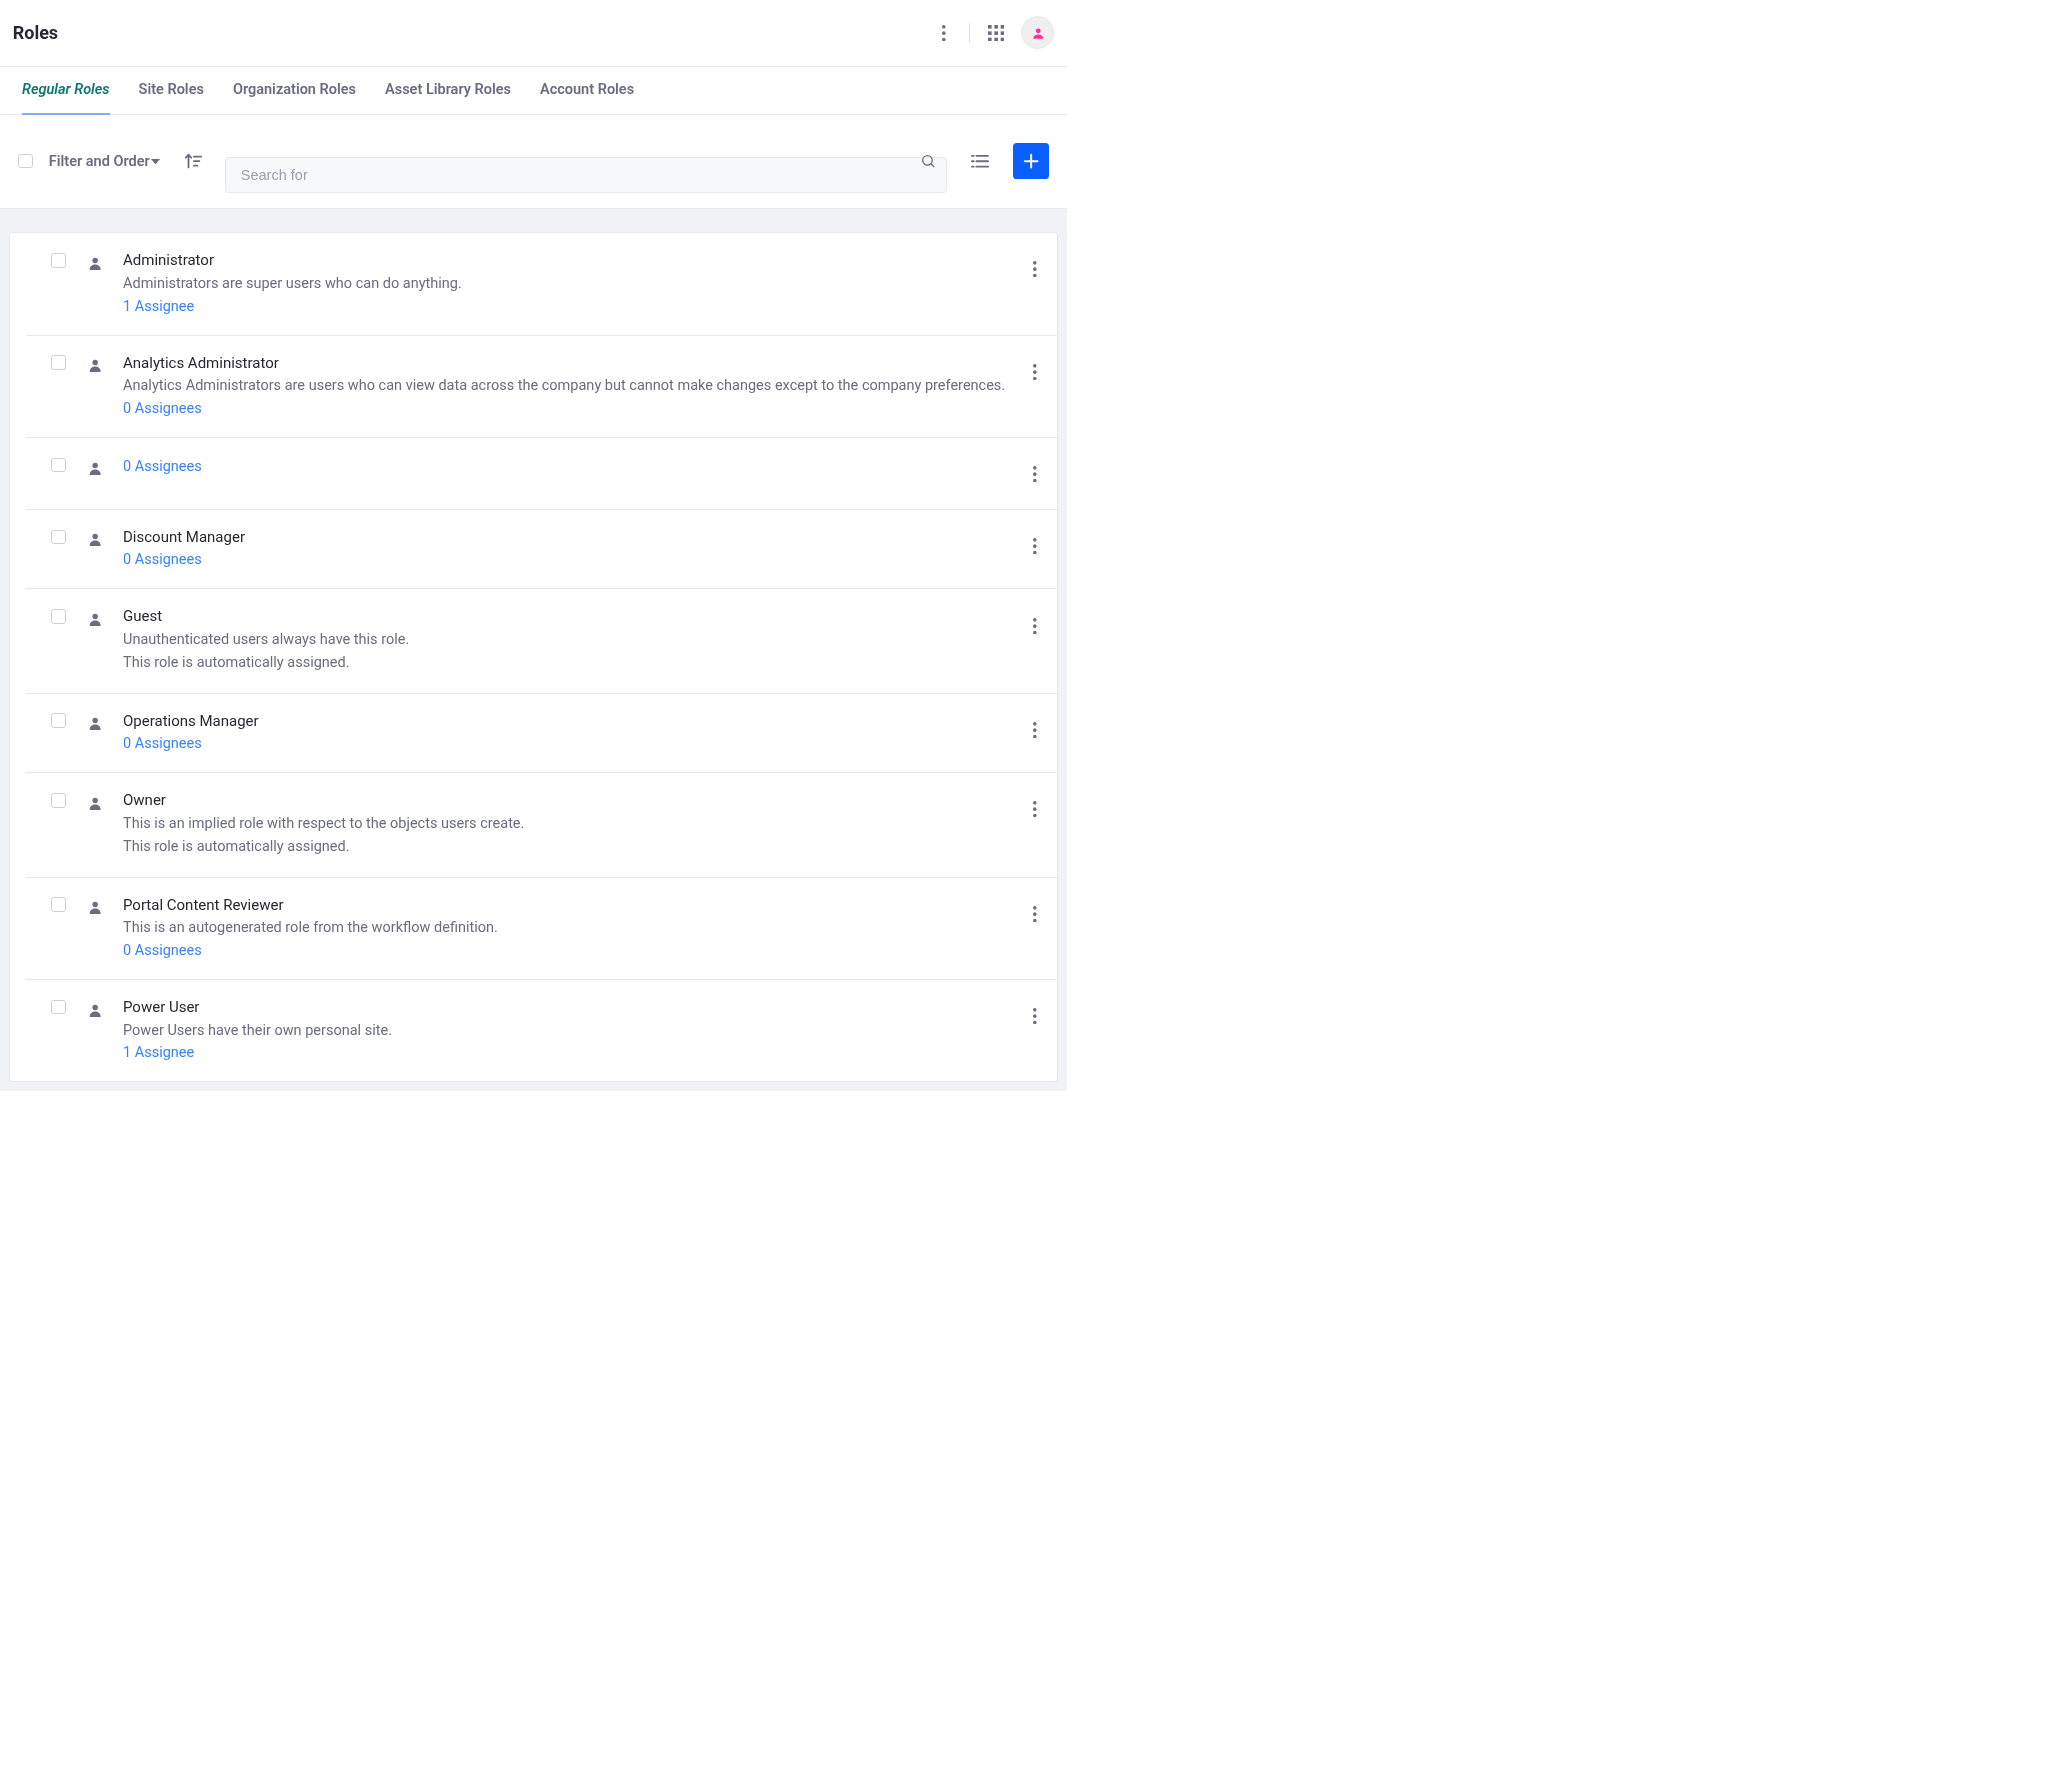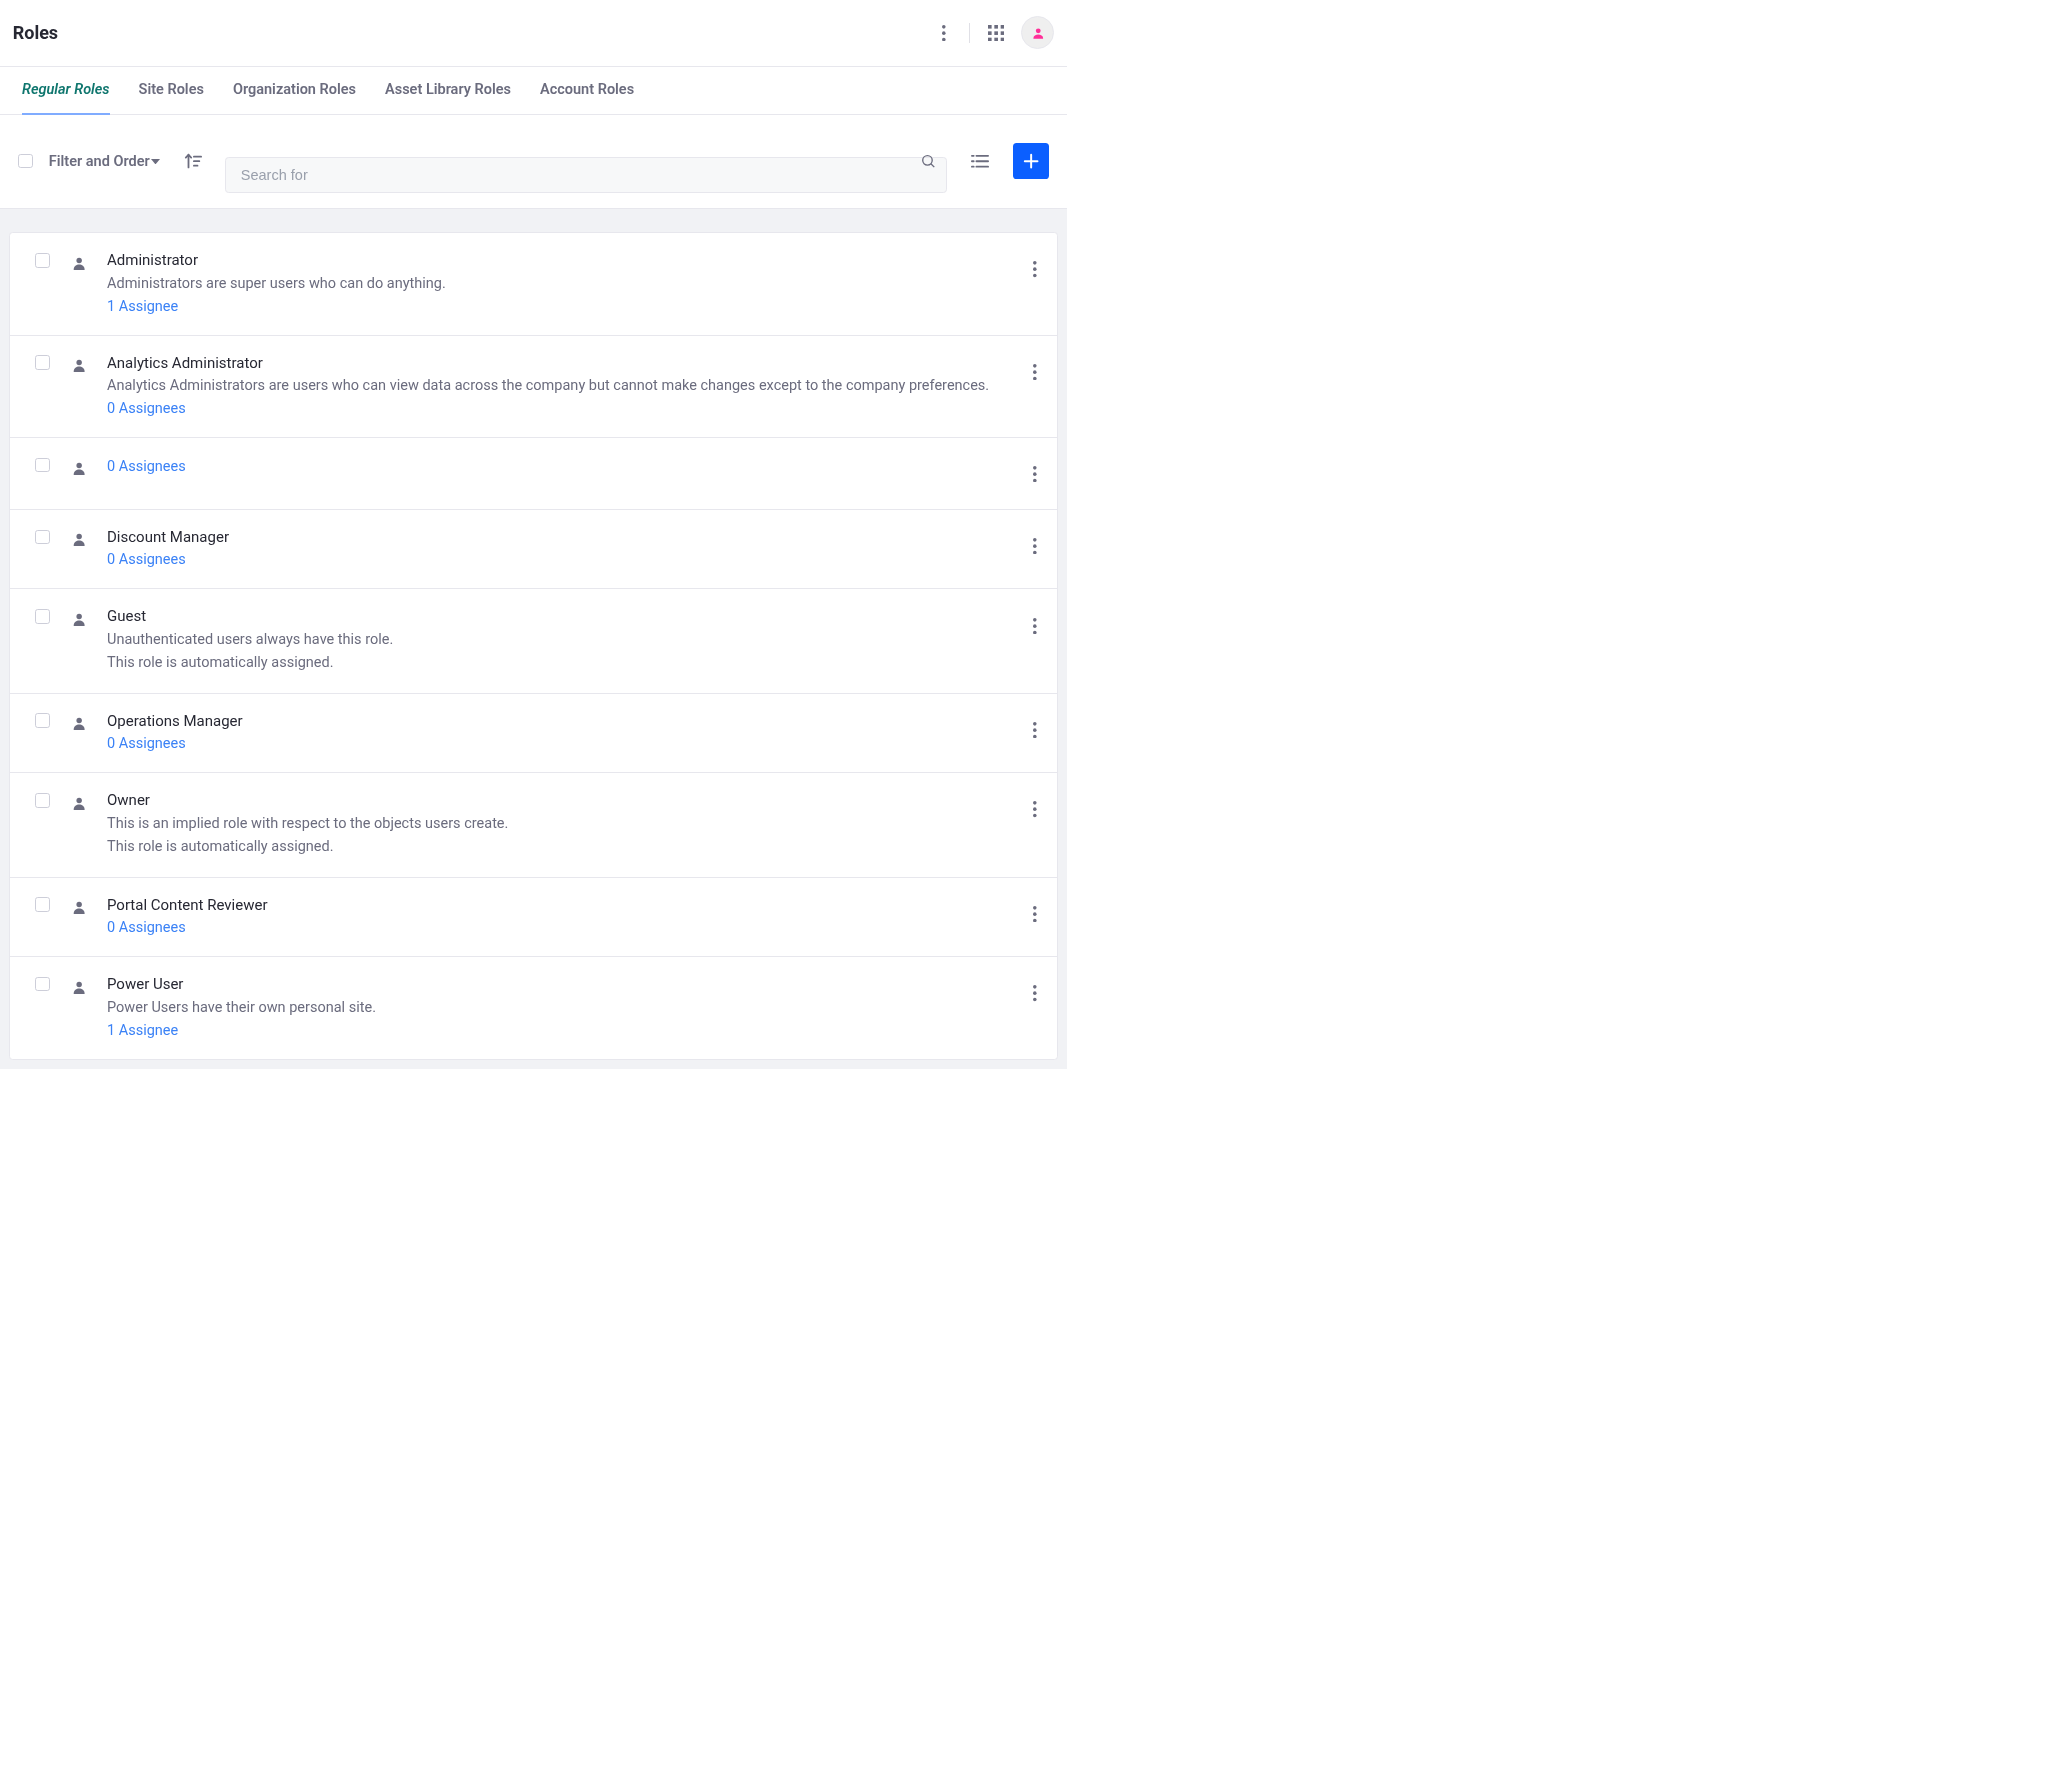--- a/index.html
+++ b/index.html
@@ -21,21 +21,21 @@
   .cb { width:14.5px; height:14.5px; appearance:none; border:0.9px solid #cdced9; border-radius:2.7px; background:#fff; cursor:pointer; }
   .filter-order { display:flex; align-items:center; gap:1px; color:#6b6c7e; font-weight:600; font-size:14.5px; cursor:pointer; }
   .search { flex:1; position:relative; }
   .search input { width:100%; height:36px; border:0.9px solid #e7e7ed; background:#f7f8f9; border-radius:3.6px; padding:0 40px 0 14.5px; font-size:14.5px; color:#6b6c7e; outline:none;margin-top:28px; }
   .search input::placeholder { color:#9aa0ac; }
   .search-icon { position:absolute; right:11px; top:50%; transform:translateY(-50%); color:#6b6c7e; pointer-events:none; }
   .add-btn { width:36px; height:36px; background:#0b5fff; border:none; border-radius:3.6px; display:flex; align-items:center; justify-content:center; cursor:pointer; color:#fff; }
   
   .content { background:#f1f2f5; padding:23.5px 9px 9px 9px; }
   .list { background:#fff; border:0.9px solid #e7e7ed; border-radius:3.6px; overflow:hidden; }
-  .row { display:flex; align-items:flex-start; padding:18px 4px 18px 25px; border-top:0.9px solid #e7e7ed; position:relative; }
+  .row { display:flex; align-items:flex-start; padding:18px 4px 18px 25px; border-top:0.9px solid #e7e7ed; position:relative;margin-left:16px; }
   .row:first-child { border-top:none; }
   .row .cb-wrap { width:36px; padding-top:1.8px; }
   .row .ico-wrap { width:36px; padding-top:3.6px; color:#6b6c7e; }
   .row .body { flex:1; min-width:0; }
   .row .title { font-size:15px; color:#272833; font-weight:400; margin-bottom:3.6px; }
   .row .desc { font-size:14.5px; color:#6b6c7e; line-height:1.45; margin-bottom:1.8px; }
   .row .sub  { font-size:14.5px; color:#3b82f6; line-height:1.45; }
   .row .more { width:36px; display:flex; justify-content:center; padding-top:1.8px; }
   svg { display:block; }
 </style>
@@ -285,20 +285,21 @@
       <div class="row">
         <div class="cb-wrap"><input type="checkbox" class="cb" style=""></div>
         <div class="ico-wrap">
           <svg width="16.3" height="16.3" viewBox="0 0 24 24" fill="currentColor">
             <circle cx="12" cy="8" r="4"></circle>
             <path d="M4 21c0-4 4-7 8-7s8 3 8 7v1H4v-1z"></path>
           </svg>
         </div>
         <div class="body">
           <div class="title">Portal Content Reviewer</div>
+          <div class="desc">This is an autogenerated role from the workflow definition.</div>
           <div class="sub">0 Assignees</div>
         </div>
         <div class="more">
           <button class="icon-btn" aria-label="More">
             <svg width="3.6" height="16.3" viewBox="0 0 4 18" fill="currentColor">
               <circle cx="2" cy="2" r="2"></circle>
               <circle cx="2" cy="9" r="2"></circle>
               <circle cx="2" cy="16" r="2"></circle>
             </svg>
           </button>

